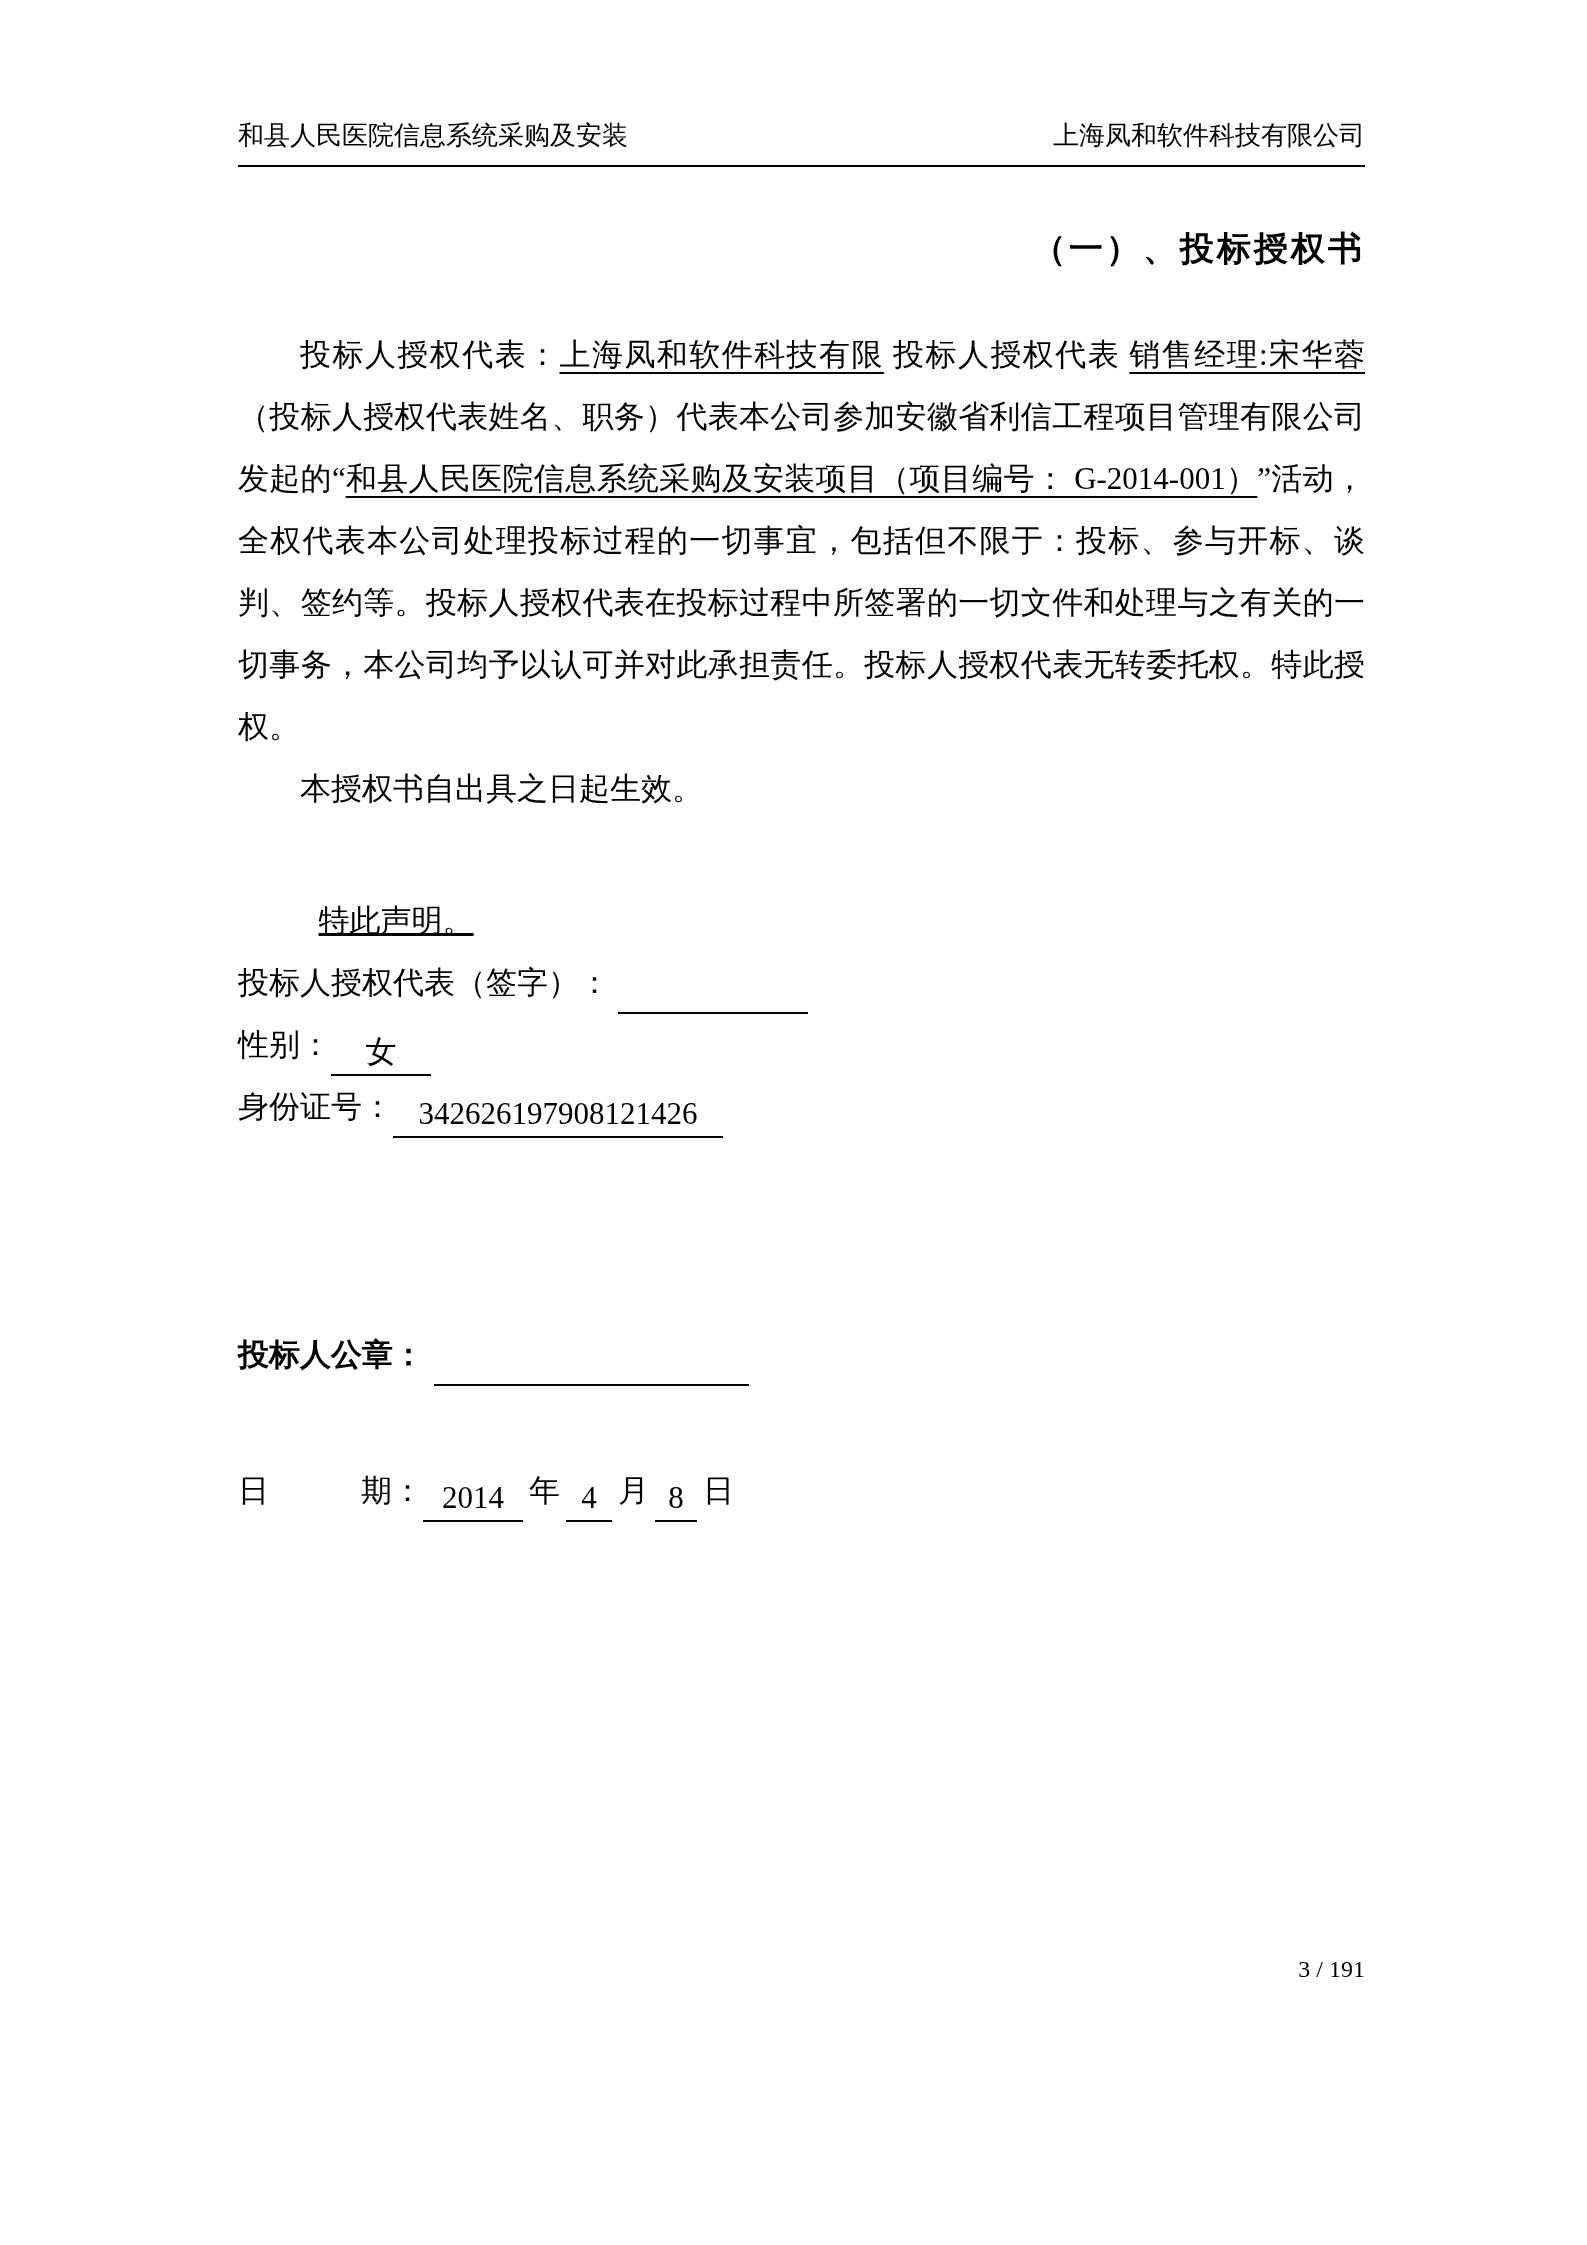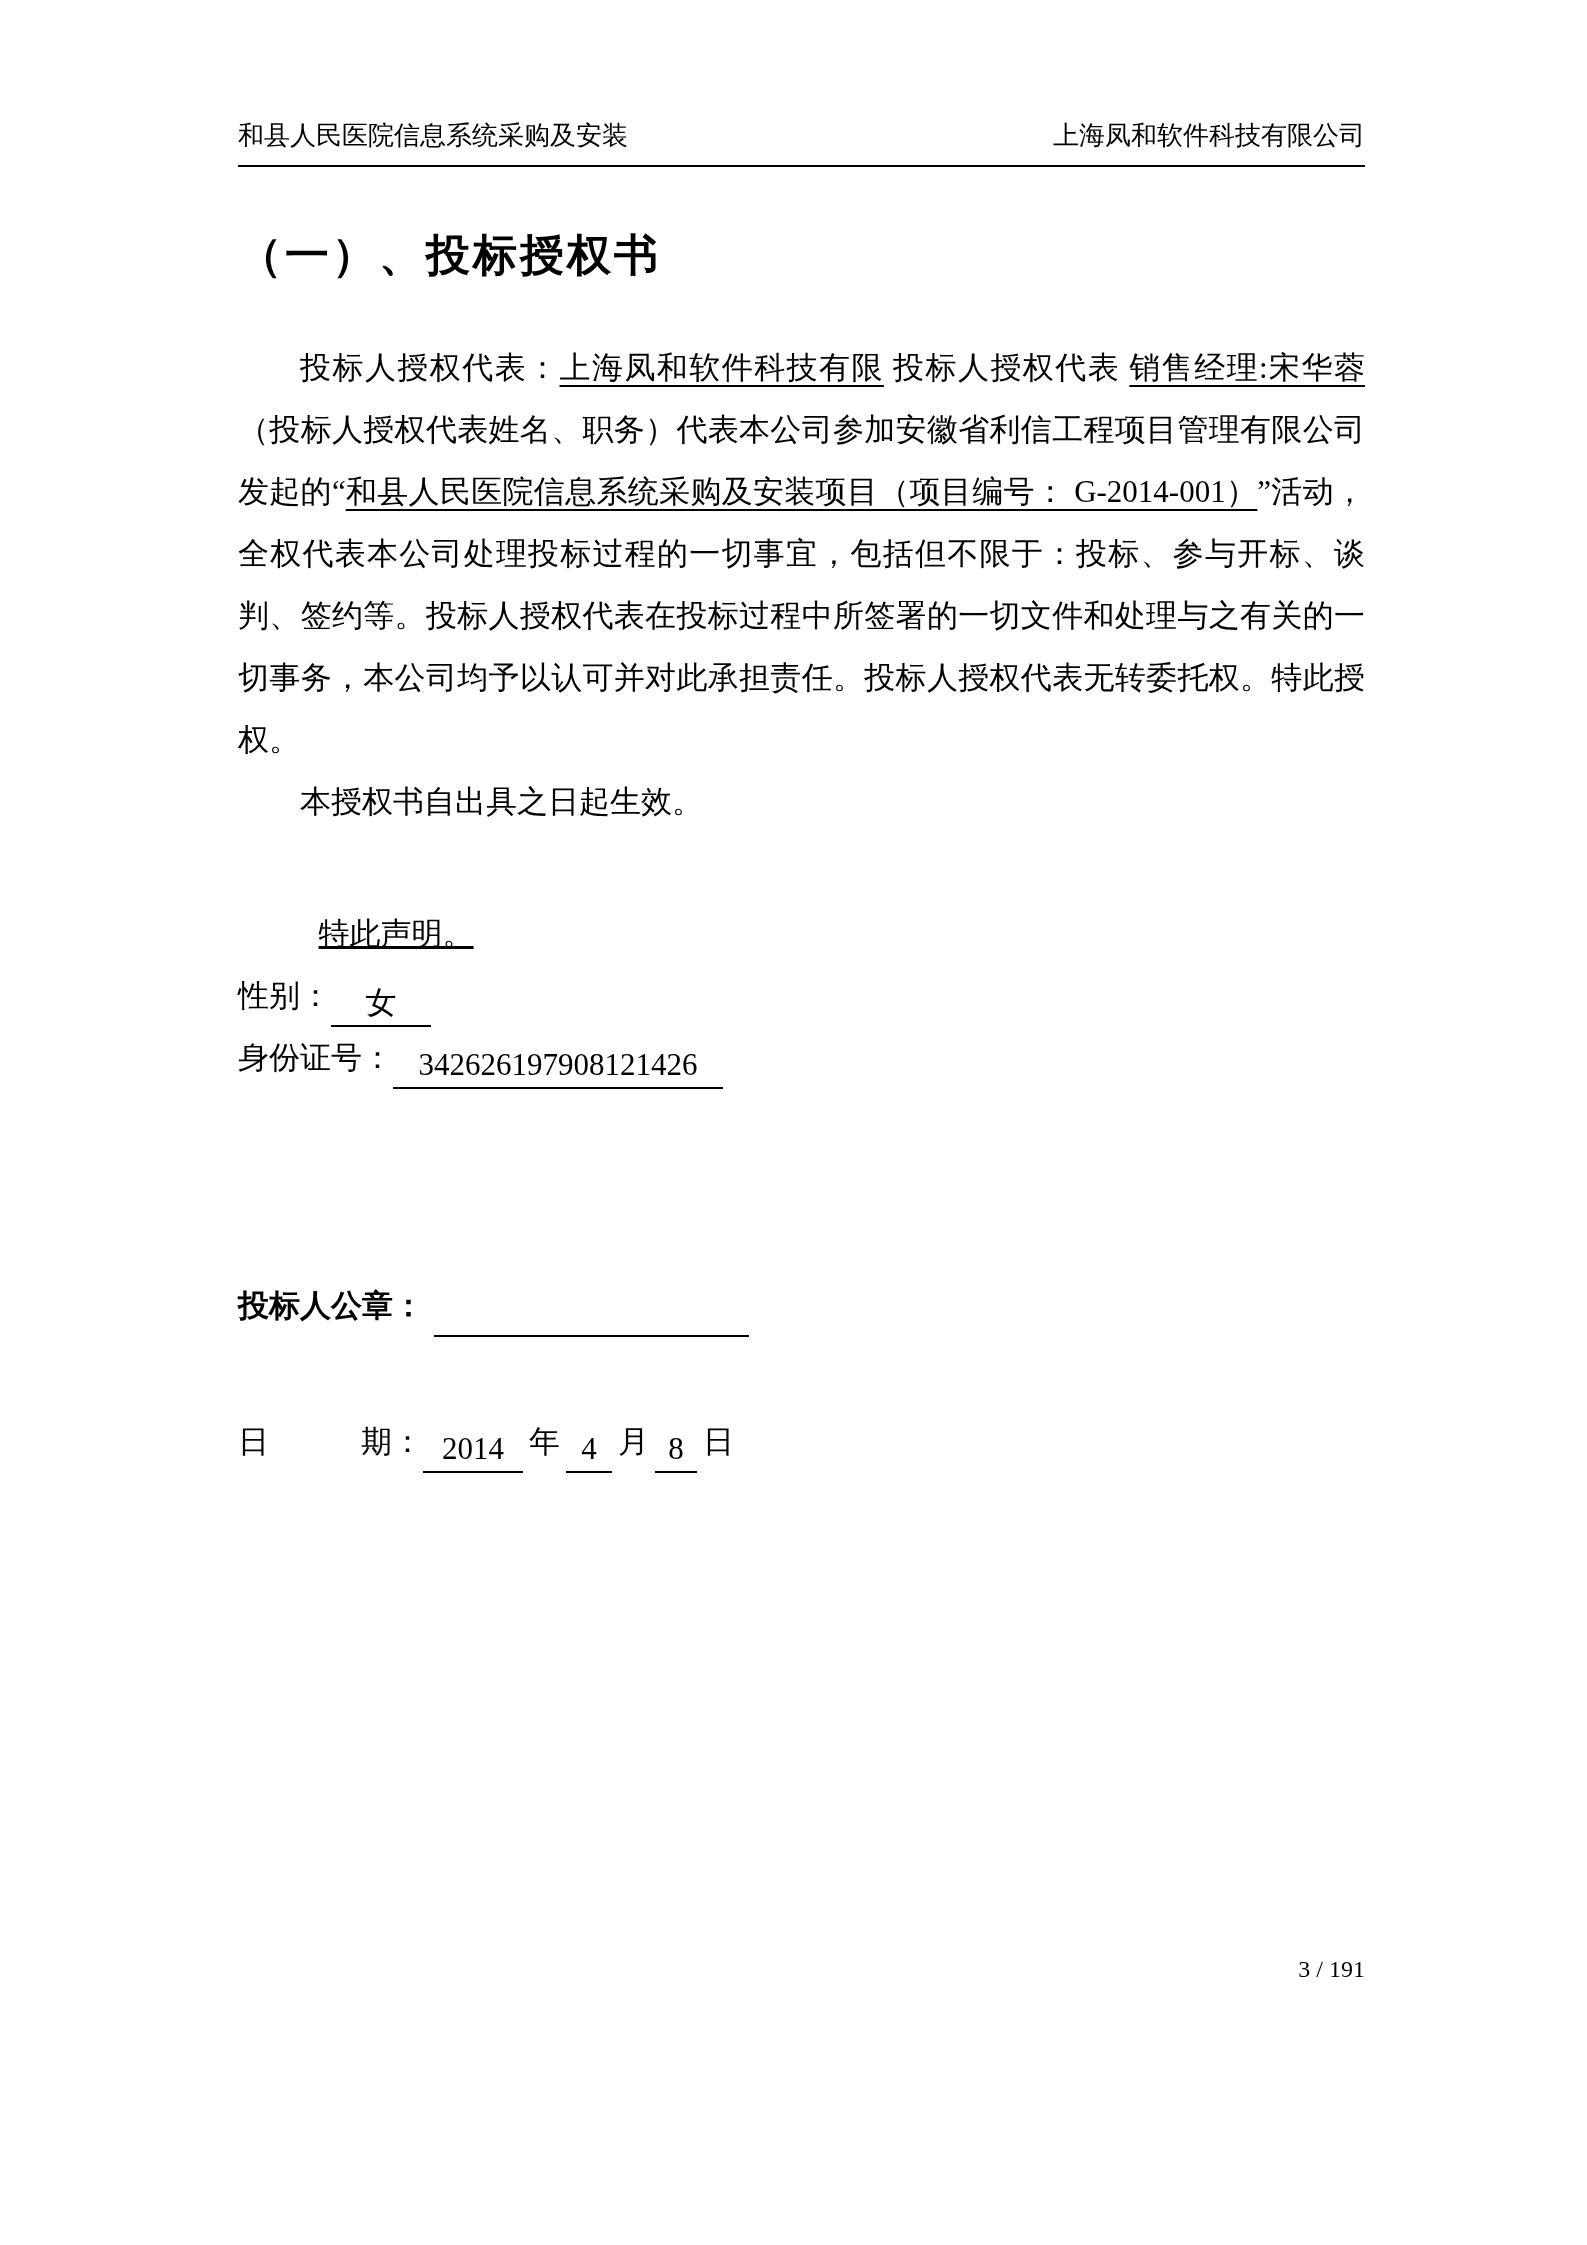--- a/index.html
+++ b/index.html
@@ -26,24 +26,24 @@
     padding-bottom: 12px;
     border-bottom: 2px solid #000;
   }
   .content {
     position: absolute;
     top: 218px;
     left: 238px;
     right: 222px;
   }
   .title {
-    text-align: left;
+    text-align: right;
     font-family: Liberation Sans, sans-serif;
     font-weight: bold;
-    font-size: 44px;
+    font-size: 34px;
     letter-spacing: 3px;
     margin-bottom: 52px;
   }
   .para {
     font-size: 31px;
     line-height: 62px;
     text-align: justify;
   }
   .form-line {
     font-size: 31px;
@@ -111,20 +111,21 @@
   <div class="content">
 
     <h1 class="title">（一）、投标授权书</h1>
 
     <p class="para indent2"><span>投标人授权代表：</span><span class="u">上海凤和软件科技有限</span><span> 投标人授权代表 </span><span class="u">销售经理:宋华蓉</span><span>（投标人授权代表姓名、职务）代表本公司参加安徽省利信工程项目管理有限公司发起的“</span><span class="u">和县人民医院信息系统采购及安装项目（项目编号： G-2014-001）</span><span>”活动，全权代表本公司处理投标过程的一切事宜，包括但不限于：投标、参与开标、谈判、签约等。投标人授权代表在投标过程中所签署的一切文件和处理与之有关的一切事务，本公司均予以认可并对此承担责任。投标人授权代表无转委托权。特此授权。</span></p>
 
     <p class="para indent2">本授权书自出具之日起生效。</p>
 
     <p class="para indent26 statement">特此声明。</p>
 
+    <p class="form-line"><span>投标人授权代表（签字）：</span><span class="blank sig-blank"></span></p>
 
     <p class="form-line"><span>性别：</span><span class="u-val gender-val">女</span></p>
 
     <p class="form-line"><span>身份证号：</span><span class="u-val id-val">342626197908121426</span></p>
 
     <p class="seal-line"><span>投标人公章：</span><span class="blank seal-blank"></span></p>
 
     <p class="form-line date-line"><span>日</span><span class="date-gap"></span><span>期：</span><span class="u-val yr">2014</span><span class="unit">年</span><span class="u-val mo">4</span><span class="unit">月</span><span class="u-val dy">8</span><span class="unit">日</span></p>
 
   </div>

